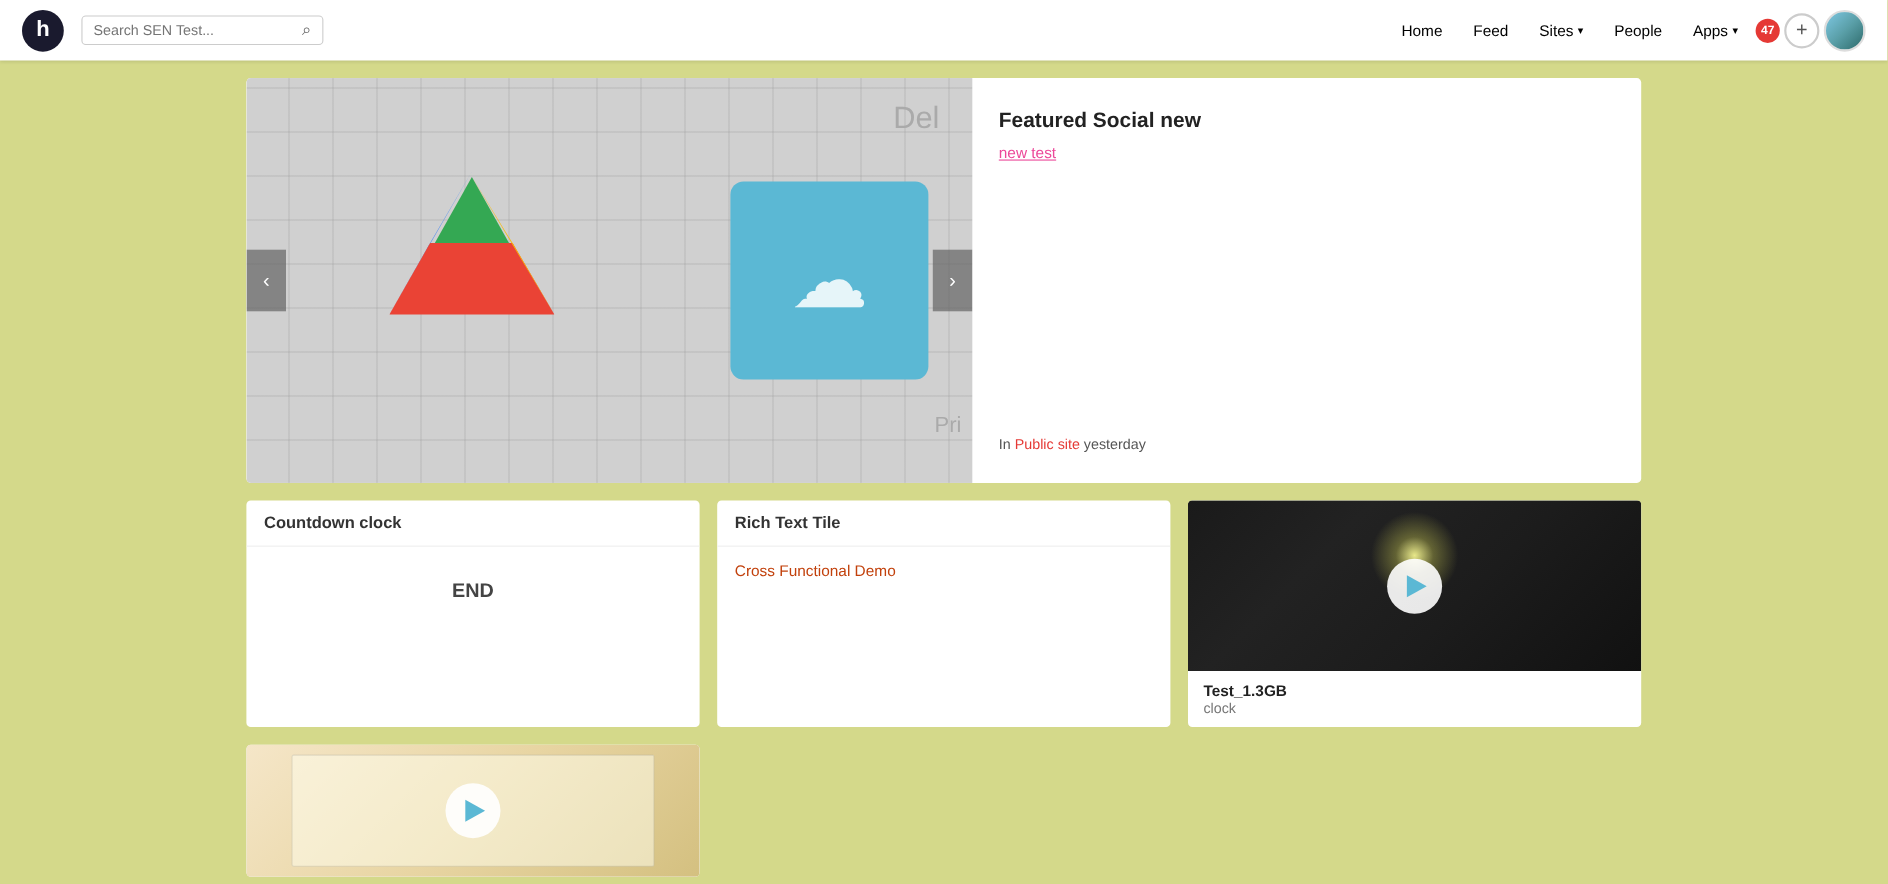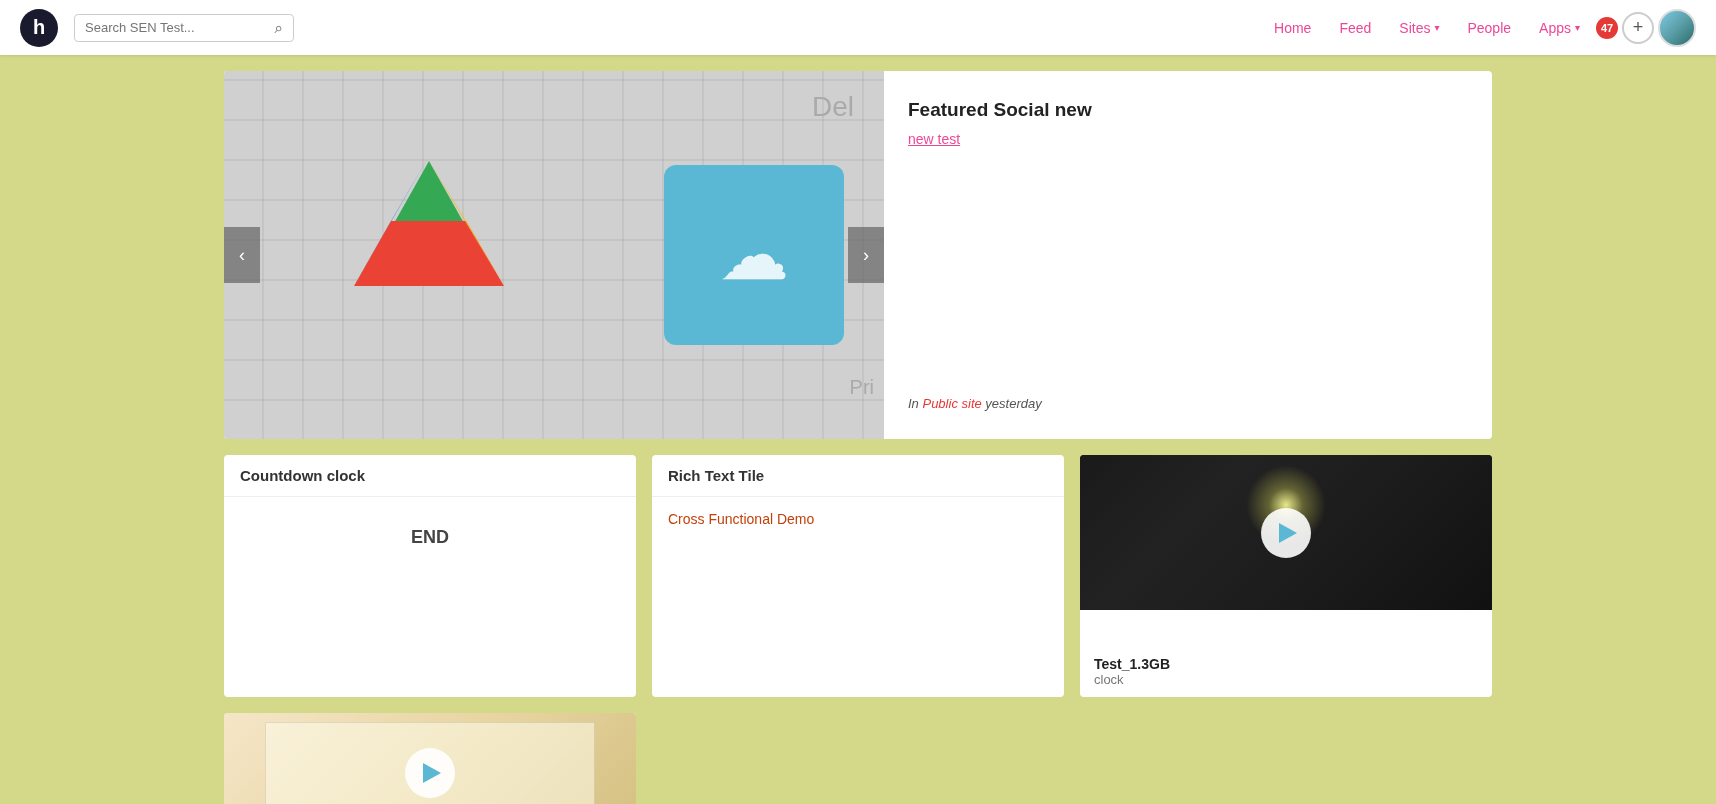--- a/index.html
+++ b/index.html
@@ -55,21 +55,21 @@
     }
     .header-spacer { flex: 1; }
     .header-nav {
       display: flex;
       align-items: center;
       gap: 4px;
     }
     .nav-item {
       padding: 8px 12px;
       font-size: 14px;
-      color: #ec4899;
+      color: #000000;
       cursor: pointer;
       text-decoration: none;
       display: flex;
       align-items: center;
       gap: 4px;
       border-radius: 4px;
     }
     .nav-badge {
       background: #e53935;
       color: #fff;
@@ -200,21 +200,20 @@
     }
     .hero-subtitle {
       font-size: 14px;
       color: #ec4899;
       margin-bottom: auto;
       text-decoration: underline;
     }
     .hero-footer {
       font-size: 13px;
       color: #555;
-      font-style: italic;
     }
     .hero-footer a {
       color: #e53935;
       text-decoration: none;
     }
 
     
     .content-grid {
       display: grid;
       grid-template-columns: 1fr 1fr 1fr;
@@ -314,21 +313,20 @@
       border-left: 18px solid #5bb8d4;
       margin-left: 3px;
     }
     .video-info {
       padding: 10px 14px;
     }
     .video-title {
       font-size: 14px;
       font-weight: 600;
       color: #222;
-      margin-top: 36px;
     }
     .video-sub {
       font-size: 13px;
       color: #777;
     }
 
     
     .social-card {
       background: #fff;
       border-radius: 4px;

